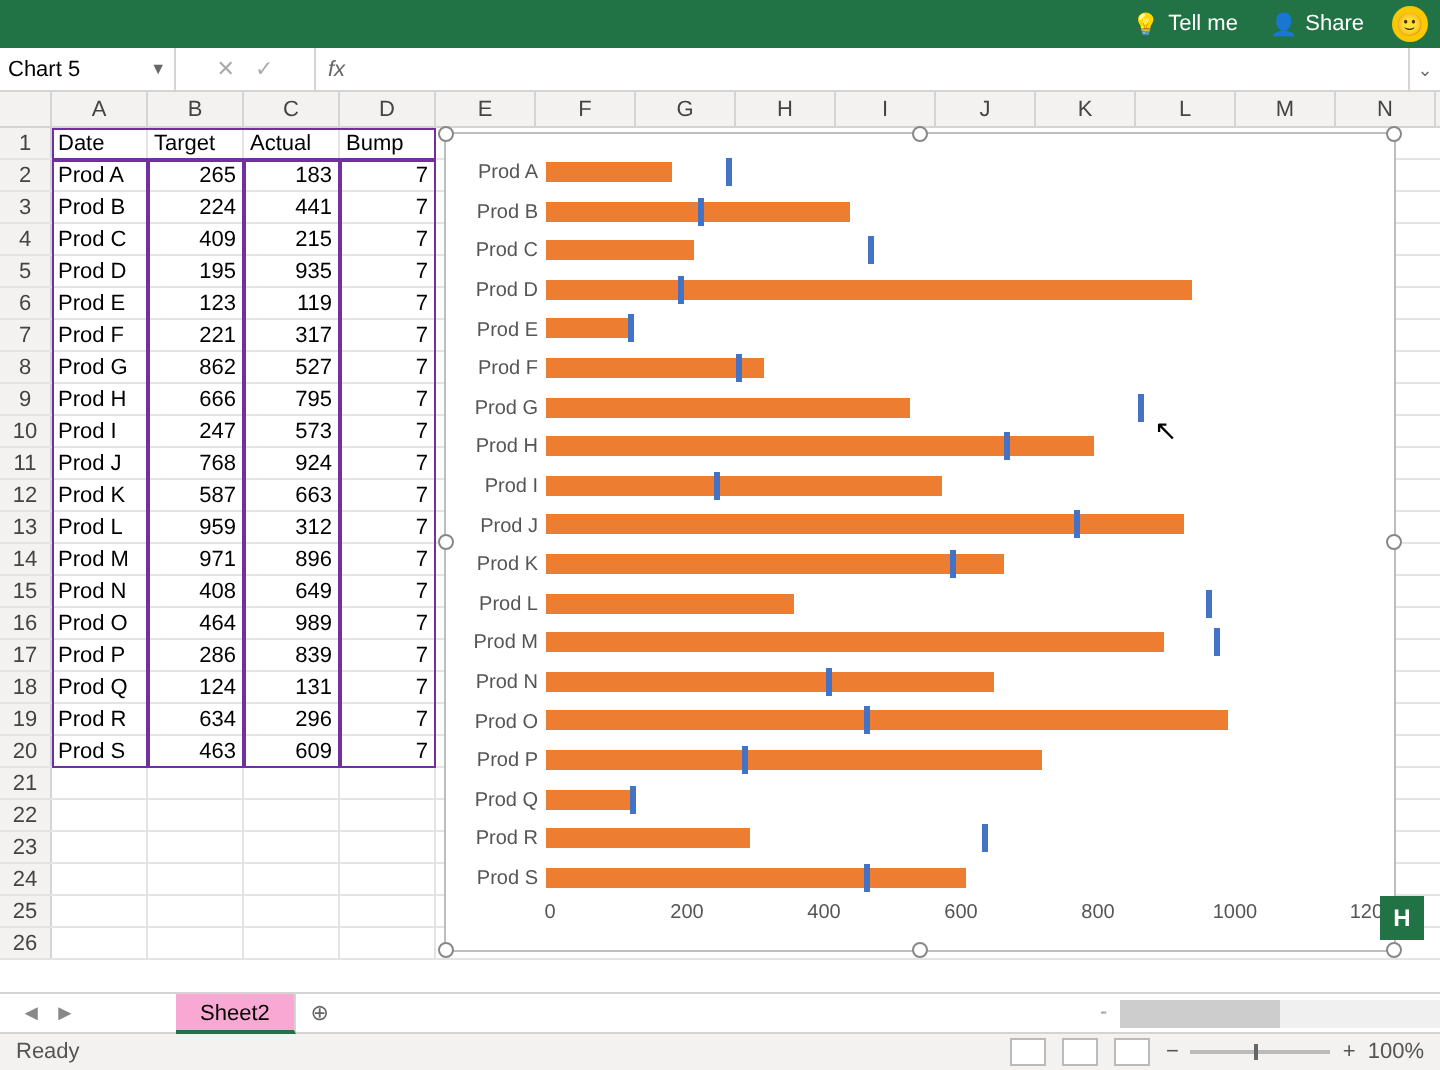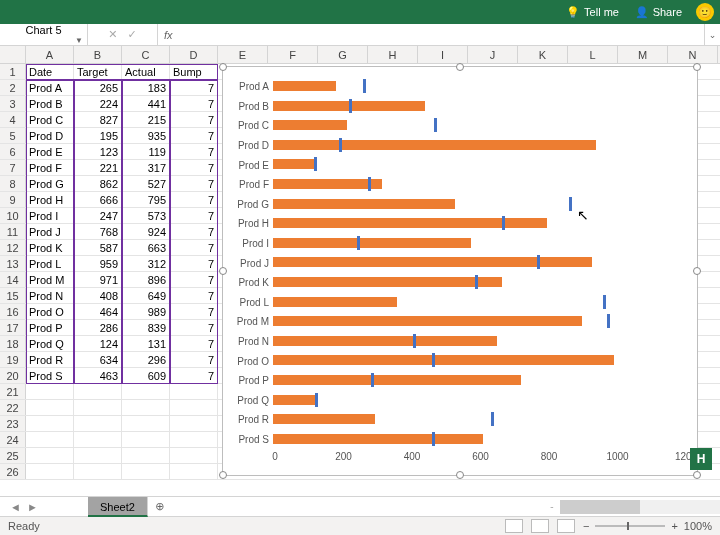--- a/index.html
+++ b/index.html
@@ -8,21 +8,21 @@
 
 .ribbon { background: #217346; height: 24px; display: flex; align-items: center; padding: 0 6px; color: #fff; }
 .ribbon .tab { padding: 0 9px; height: 24px; line-height: 24px; font-size: 11px; cursor: pointer; }
 .ribbon .tab.active { background: #439467; }
 .ribbon .spacer { flex: 1; }
 .ribbon .tell-me, .ribbon .share { display: flex; align-items: center; gap: 4px; padding: 0 8px; font-size: 11px; }
 .ribbon .smiley { width: 18px; height: 18px; background: #fac800; border-radius: 50%; display: flex; align-items: center; justify-content: center; margin-left: 6px; }
 
 
 .fbar-row { height: 22px; border-bottom: 1px solid #d4d4d4; display: flex; align-items: stretch; background: #fff; }
-.name-box { width: 88px; border-right: 1px solid #d4d4d4; display: flex; align-items: center; padding: 0 4px; font-size: 11px; flex-direction: column; }
+.name-box { width: 88px; border-right: 1px solid #d4d4d4; display: flex; align-items: center; padding: 0 4px; font-size: 11px; }
 .name-box .dd { margin-left: auto; font-size: 8px; color: #666; }
 .fx-controls { display: flex; align-items: center; padding: 0 4px; color: #aaa; gap: 10px; border-right: 1px solid #d4d4d4; width: 70px; justify-content: center; }
 .fx-label { padding: 0 6px; display: flex; align-items: center; font-style: italic; color: #666; }
 .fbar-input { flex: 1; border: none; outline: none; font-size: 11px; padding: 0 4px; }
 .fbar-expand { width: 16px; display: flex; align-items: center; justify-content: center; color: #666; border-left: 1px solid #d4d4d4; font-size: 9px; }
 
 
 .grid-wrap { position: relative; height: 450px; overflow: hidden; }
 .col-headers { display: flex; height: 18px; background: #f3f2f1; border-bottom: 1px solid #d4d4d4; font-size: 11px; color: #444; }
 .corner { width: 26px; border-right: 1px solid #d4d4d4; background: #f3f2f1; }
@@ -57,21 +57,21 @@
 .x-axis { position: absolute; left: 50px; right: 12px; bottom: 8px; height: 16px; display: flex; justify-content: space-between; font-size: 10px; color: #555; }
 .x-tick { width: 1px; position: relative; }
 .x-tick span { position: absolute; left: -12px; width: 28px; text-align: center; }
 
 
 .cursor { position: absolute; font-size: 14px; color: #000; pointer-events: none; }
 
 
 .sheet-tabs { height: 20px; background: #fff; border-top: 1px solid #d4d4d4; display: flex; align-items: center; font-size: 11px; }
 .nav-arrows { width: 48px; display: flex; justify-content: center; gap: 6px; color: #888; }
-.stab { padding: 0 12px; height: 20px; line-height: 20px; border-right: 1px solid #d4d4d4; background: #a3a3a3; border-bottom: 2px solid #217346; }
+.stab { padding: 0 12px; height: 20px; line-height: 20px; border-right: 1px solid #d4d4d4; background: #f9a8d4; border-bottom: 2px solid #217346; }
 .add-sheet { width: 24px; text-align: center; color: #666; }
 .tab-scroll { margin-left: auto; margin-right: 8px; color: #aaa; font-size: 10px; letter-spacing: -2px; }
 .hscroll { width: 160px; height: 14px; background: #f0f0f0; position: relative; }
 .hscroll .thumb { position: absolute; left: 0; width: 80px; height: 100%; background: #cdcdcd; }
 
 
 .status { height: 19px; background: #f3f2f1; border-top: 1px solid #d4d4d4; display: flex; align-items: center; font-size: 11px; color: #555; padding: 0 8px; gap: 8px; }
 .status .sp { flex: 1; }
 .view-btn { width: 18px; height: 14px; border: 1px solid #bbb; background: #fff; }
 .zoom { display: flex; align-items: center; gap: 6px; }
@@ -147,21 +147,21 @@
       <div class="row">
         <div class="rh">3</div>
         <div class="cell wA" style="text-align: left;">Prod B</div>
         <div class="cell wB">224</div>
         <div class="cell wC">441</div>
         <div class="cell wD bump">7</div>
       </div>
       <div class="row">
         <div class="rh">4</div>
         <div class="cell wA" style="text-align: left;">Prod C</div>
-        <div class="cell wB">827</div>
+        <div class="cell wB">409</div>
         <div class="cell wC">215</div>
         <div class="cell wD bump">7</div>
       </div>
       <div class="row">
         <div class="rh">5</div>
         <div class="cell wA" style="text-align: left;">Prod D</div>
         <div class="cell wB">195</div>
         <div class="cell wC">935</div>
         <div class="cell wD bump">7</div>
       </div>

